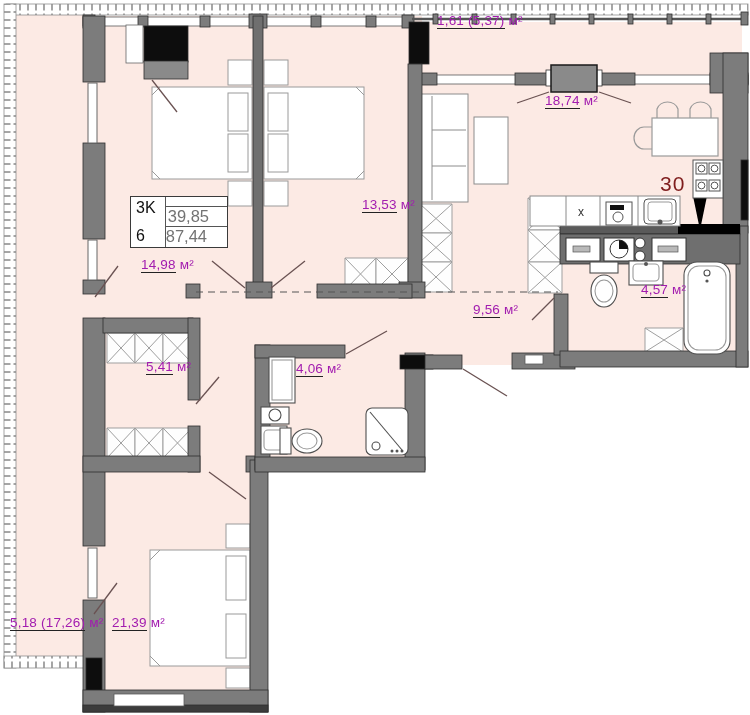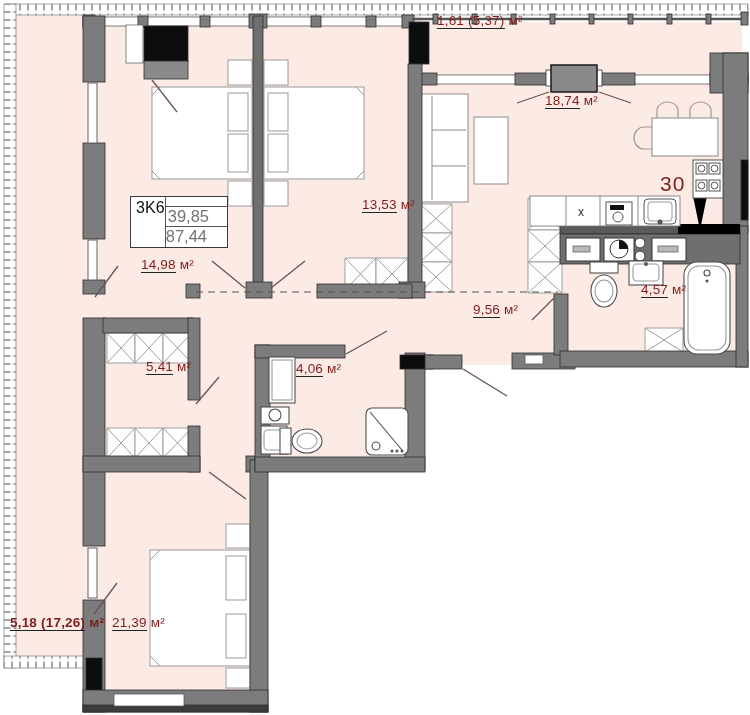--- a/index.html
+++ b/index.html
@@ -1,39 +1,39 @@
 <!DOCTYPE html>
 <html><head>
 <meta charset="utf-8">
 <style>
   html,body{margin:0;padding:0;background:#fff;}
   .plan{position:relative;width:750px;height:715px;background:#ffffff;
         font-family:"Liberation Sans",sans-serif;overflow:hidden;}
   .plan svg{position:absolute;left:0;top:0;z-index:1;}
-  .lbl{position:absolute;z-index:3;font-size:13.5px;font-weight:400;color:#7f1d1d;
+  .lbl{position:absolute;z-index:3;font-size:13.5px;font-weight:400;color:#a21caf;
        white-space:nowrap;letter-spacing:.2px;}
   .lbl .num{border-bottom:1.4px solid #222;padding-bottom:0px;}
   .lbl .unit{margin-left:4px;}
   .apt-num{position:absolute;z-index:3;font-size:21px;color:#7f1d1d;letter-spacing:1px;}
   
   .lbl-balcony{left:437px;top:13px;}
   .lbl-kitchen{left:545px;top:93px;}
   .lbl-bedroom2{left:362px;top:197px;}
   .lbl-bedroom1{left:141px;top:257px;}
   .lbl-corridor{left:473px;top:302px;}
   .lbl-bath{left:641px;top:282px;}
   .lbl-closet{left:146px;top:359px;}
   .lbl-shower{left:296px;top:361px;}
   .lbl-bedroom3{left:112px;top:615px;}
-  .lbl-terrace{left:10px;top:615px;font-weight:bold;}
+  .lbl-terrace{left:10px;top:615px;}
   .apt-num{left:660px;top:172px;}
   
   .infobox{position:absolute;z-index:3;left:130px;top:196px;width:96px;
            background:#fff;border:1.3px solid #3a3a3a;display:flex;}
-  .infobox .colL{width:32px;border-right:1px solid #555;display:flex;flex-direction:row;
+  .infobox .colL{width:32px;border-right:1px solid #555;display:flex;flex-direction:column;
                  justify-content:space-between;padding:2px 0 2px 5px;font-size:16px;color:#111;}
   .infobox .colR{flex:1;display:flex;flex-direction:column;font-size:16.5px;color:#737373;}
   .infobox .r0{height:9px;border-bottom:1px solid #555;}
   .infobox .r1{border-bottom:1px solid #555;padding:0 2px 0 2px;text-align:left;}
   .infobox .r2{padding:0 20px 1px 0;text-align:right;}
 </style>
 </head>
 <body>
 
 <div class="plan">

